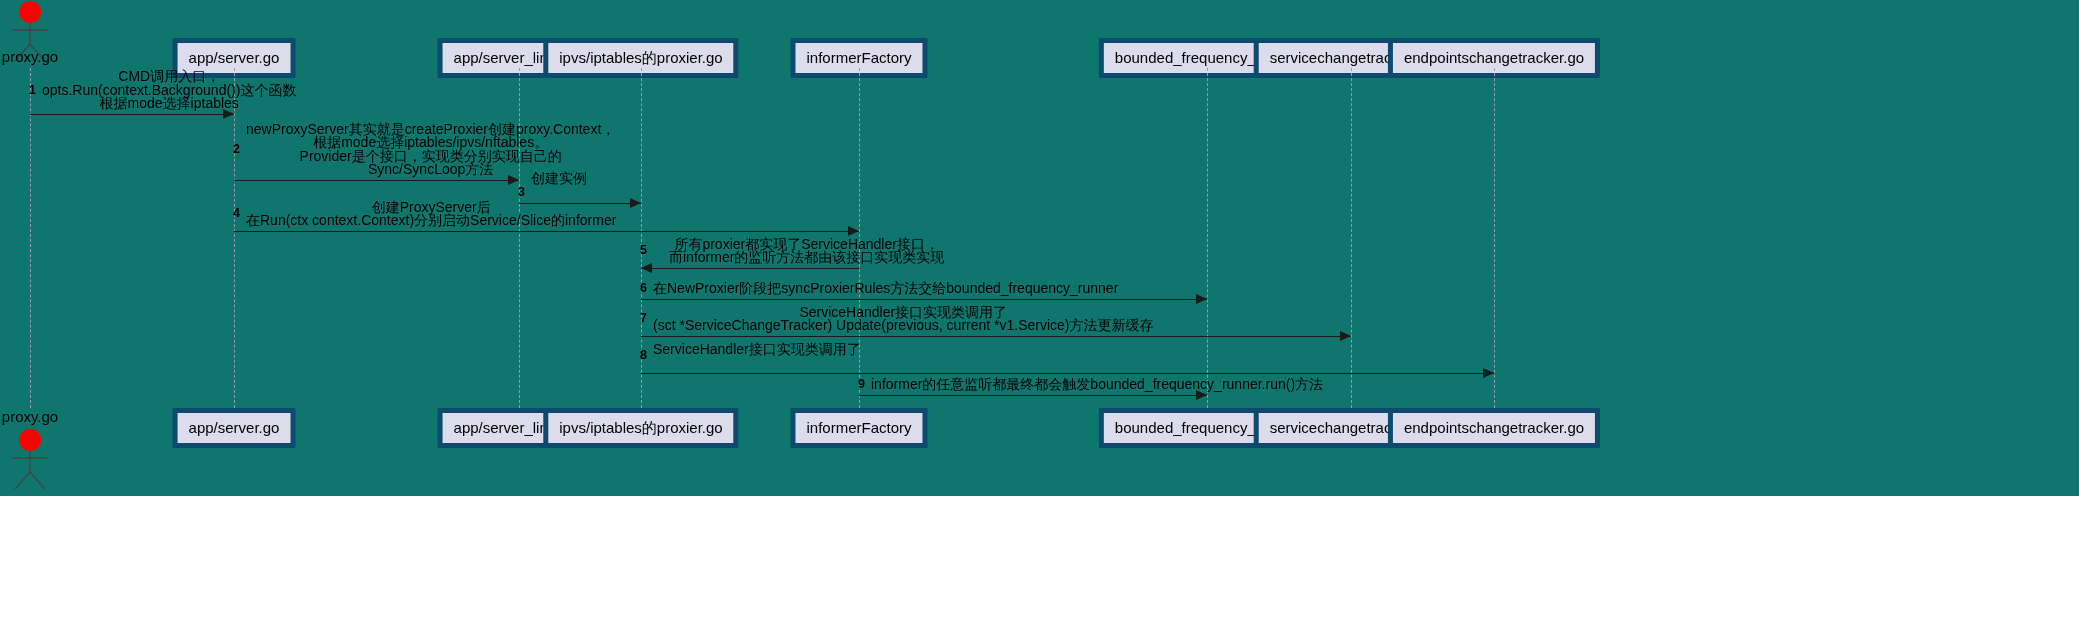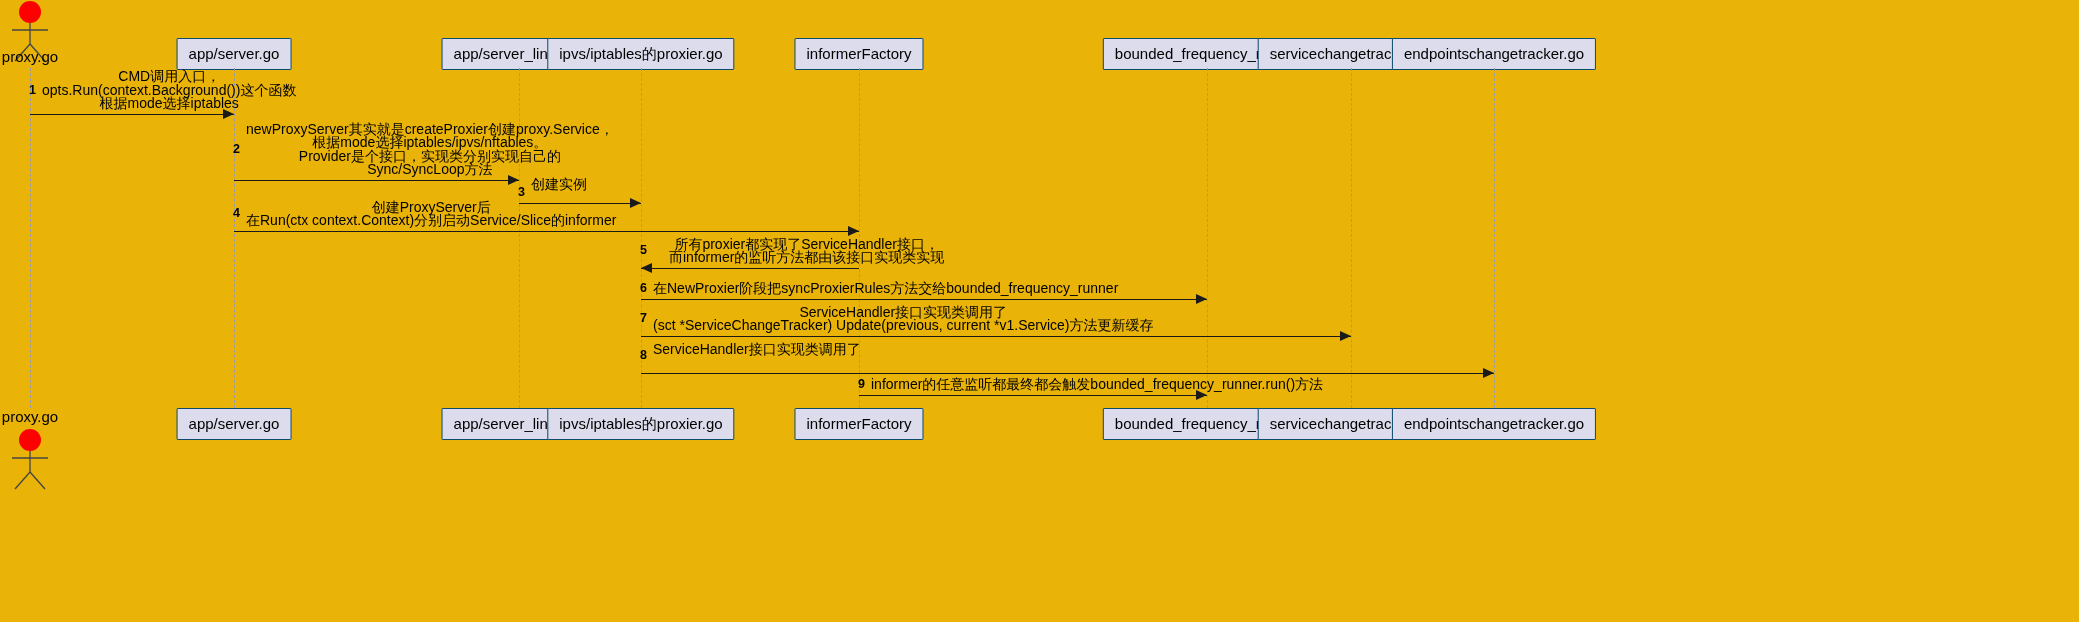--- a/index.html
+++ b/index.html
@@ -4,30 +4,30 @@
 <style>
   * { box-sizing: border-box; }
   html, body {
     margin: 0; padding: 0;
     background: #ffffff;
     font-family: "Liberation Sans", "DejaVu Sans", sans-serif;
   }
   #diagram {
     position: relative;
     width: 2079px;
-    height: 622px;
-    background: #eab308;
+    height: 496px;
+    background: #0f766e;
     overflow: hidden;
   }
   
   .participant-box {
     position: absolute;
     transform: translateX(-50%);
     background: #dcdcec;
-    border: 1px solid #0c4a6e;
+    border: 5px solid #0c4a6e;
     color: #000000;
     font-size: 15px;
     line-height: 1;
     padding: 7px 11px 8px 11px;
     white-space: nowrap;
     text-align: center;
     border-radius: 1px;
   }
   
   .actor {
@@ -123,25 +123,25 @@
     <div class="lifeline" style="left: 1351px; top: 68px; height: 340px;"></div>
     <div class="participant-box" style="left: 1494px; top: 38px;">endpointschangetracker.go</div>
     <div class="participant-box" style="left: 1494px; top: 408px;">endpointschangetracker.go</div>
     <div class="lifeline" style="left: 1494px; top: 68px; height: 340px;"></div>
     <div class="msg-line" style="left: 30px; top: 114px; width: 204px;"></div>
     <div class="arrow-head right" style="top: 109px; left: 223px;"></div>
     <div class="msg-text" style="left: 42px; top: 70.2px;"><div>CMD调用入口，</div><div>opts.Run(context.Background())这个函数</div><div>根据mode选择iptables</div></div>
     <div class="msg-num" style="left: 20px; width: 16px; top: 82.6px;">1</div>
     <div class="msg-line" style="left: 234px; top: 180px; width: 285px;"></div>
     <div class="arrow-head right" style="top: 175px; left: 508px;"></div>
-    <div class="msg-text" style="left: 246px; top: 122.6px;"><div>newProxyServer其实就是createProxier创建proxy.Service，</div><div>根据mode选择iptables/ipvs/nftables。</div><div>Provider是个接口，实现类分别实现自己的</div><div>Sync/SyncLoop方法</div></div>
+    <div class="msg-text" style="left: 246px; top: 122.6px;"><div>newProxyServer其实就是createProxier创建proxy.Context，</div><div>根据mode选择iptables/ipvs/nftables。</div><div>Provider是个接口，实现类分别实现自己的</div><div>Sync/SyncLoop方法</div></div>
     <div class="msg-num" style="left: 224px; width: 16px; top: 141.8px;">2</div>
     <div class="msg-line" style="left: 519px; top: 203px; width: 122px;"></div>
     <div class="arrow-head right" style="top: 198px; left: 630px;"></div>
-    <div class="msg-text" style="left: 531px; top: 178px;"><div>创建实例</div></div>
+    <div class="msg-text" style="left: 531px; top: 172px;"><div>创建实例</div></div>
     <div class="msg-num" style="left: 509px; width: 16px; top: 185.2px;">3</div>
     <div class="msg-line" style="left: 234px; top: 231px; width: 625px;"></div>
     <div class="arrow-head right" style="top: 226px; left: 848px;"></div>
     <div class="msg-text" style="left: 246px; top: 200.8px;"><div>创建ProxyServer后</div><div>在Run(ctx context.Context)分别启动Service/Slice的informer</div></div>
     <div class="msg-num" style="left: 224px; width: 16px; top: 206.4px;">4</div>
     <div class="msg-line" style="left: 641px; top: 268px; width: 218px;"></div>
     <div class="arrow-head left" style="top: 263px; left: 641px;"></div>
     <div class="msg-text" style="left: 653px; top: 237.8px; margin-left: 16px;"><div>所有proxier都实现了ServiceHandler接口，</div><div>而informer的监听方法都由该接口实现类实现</div></div>
     <div class="msg-num" style="left: 631px; width: 16px; top: 243.4px;">5</div>
     <div class="msg-line" style="left: 641px; top: 299px; width: 566px;"></div>

